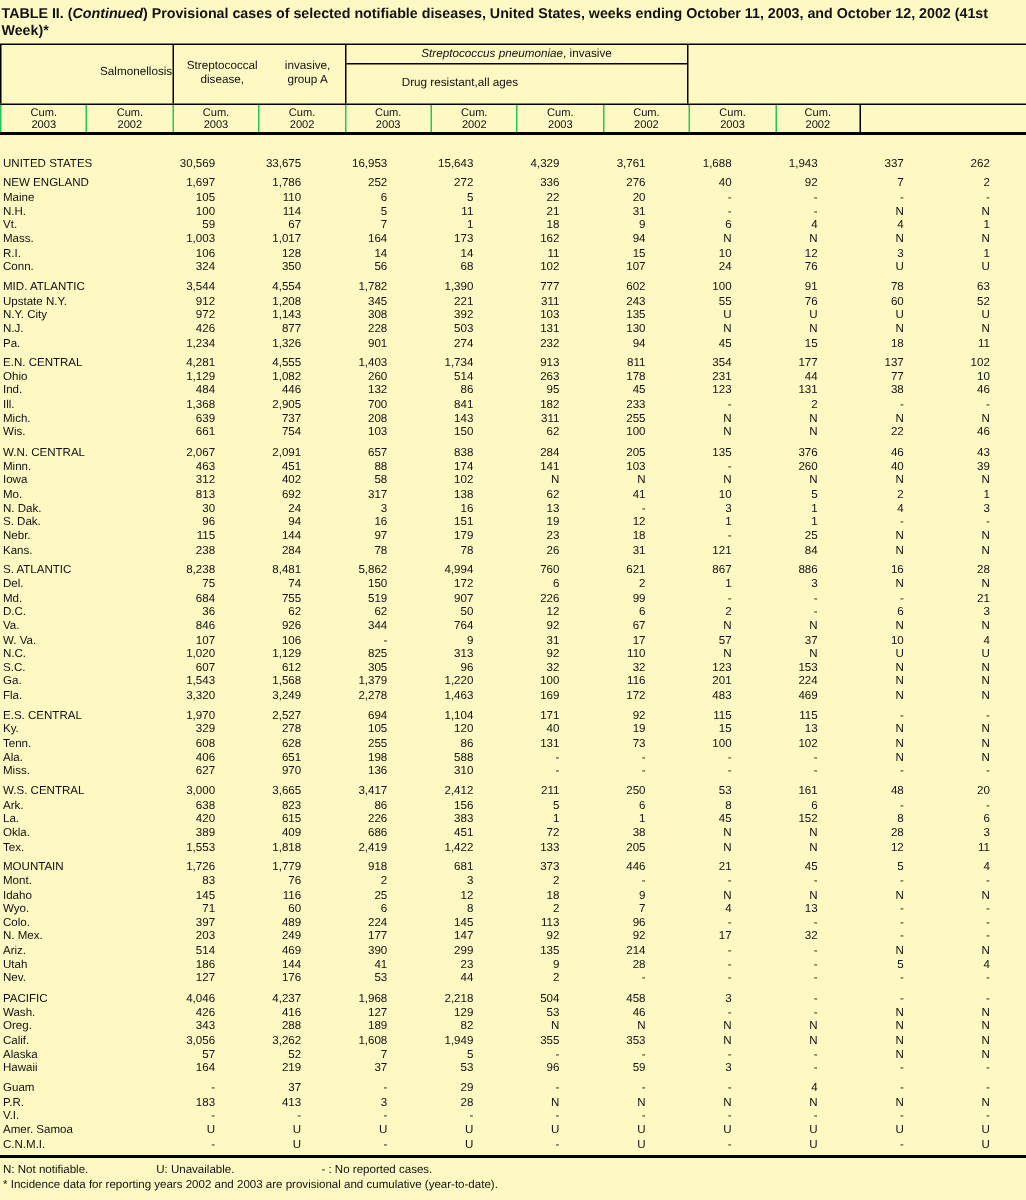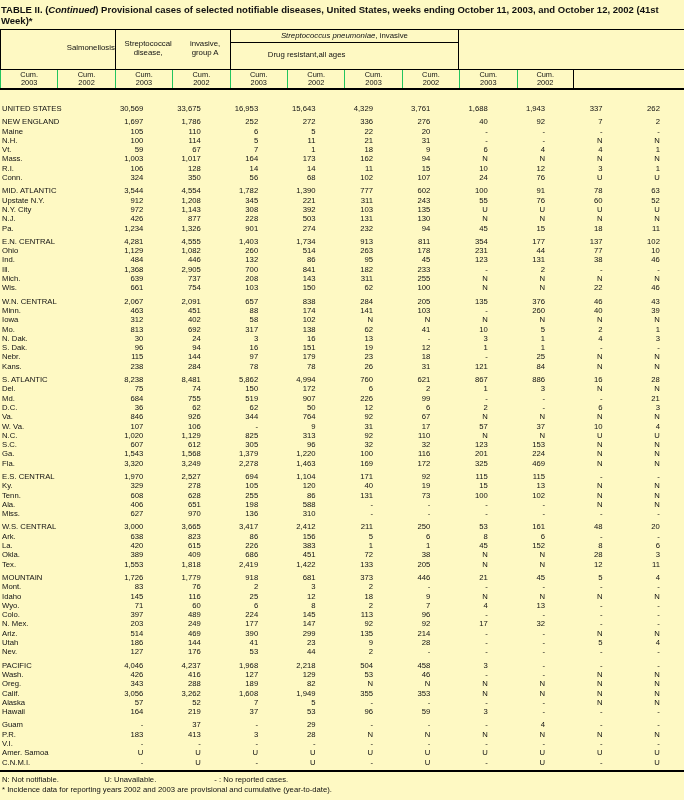--- a/index.html
+++ b/index.html
@@ -666,21 +666,21 @@
           <div class="c-num">N</div>
         </div>
         <div class="row">
           <div class="c-area">Fla.</div>
           <div class="c-num">3,320</div>
           <div class="c-num">3,249</div>
           <div class="c-num">2,278</div>
           <div class="c-num">1,463</div>
           <div class="c-num">169</div>
           <div class="c-num">172</div>
-          <div class="c-num">325</div>
+          <div class="c-num">483</div>
           <div class="c-num">469</div>
           <div class="c-num">N</div>
           <div class="c-num">N</div>
         </div>
       </div>
       <div class="section">
         <div class="row">
           <div class="c-area">E.S. CENTRAL</div>
           <div class="c-num">1,970</div>
           <div class="c-num">2,527</div>

